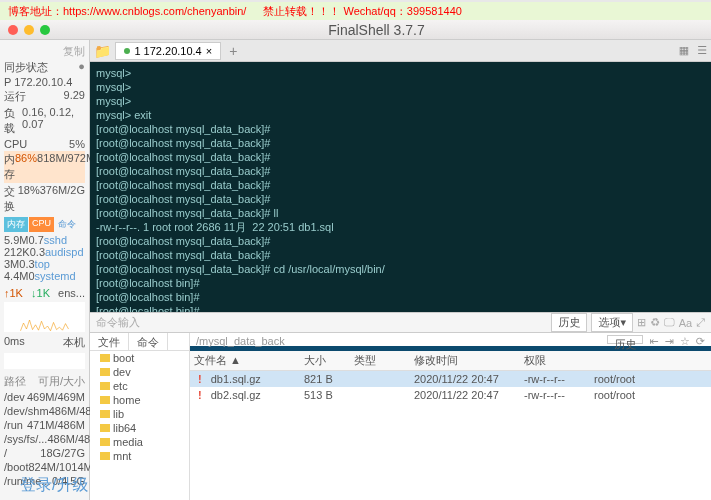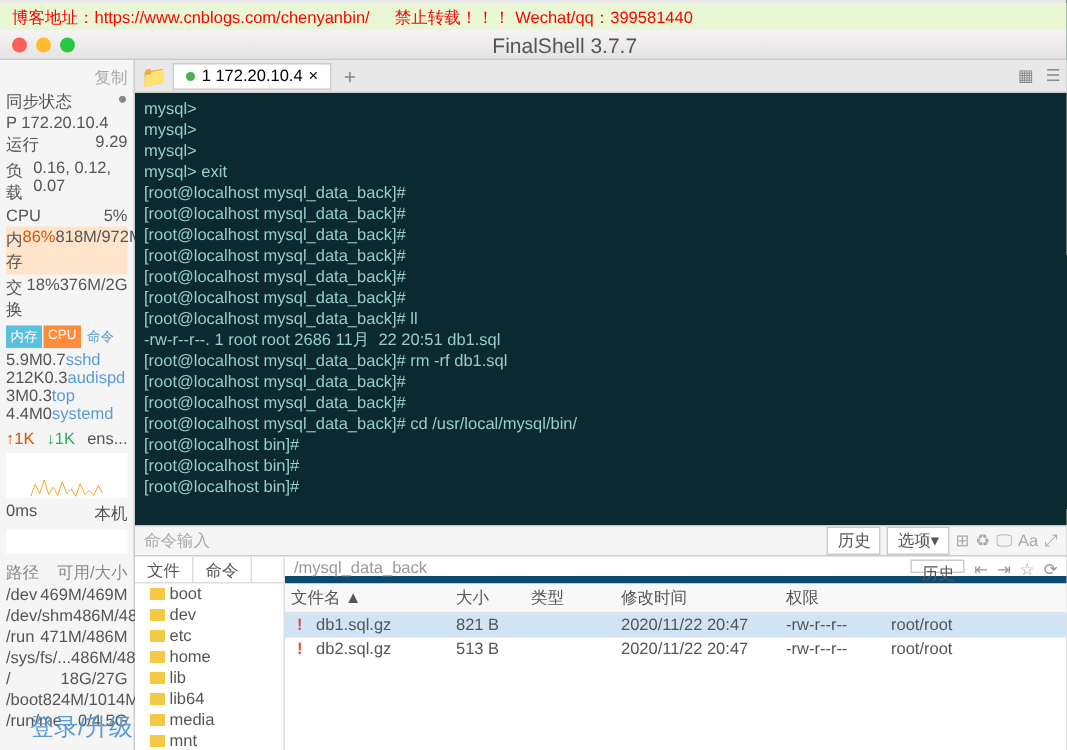--- a/index.html
+++ b/index.html
@@ -27,21 +27,21 @@
 .folder-icon{color:#5b9bd5;font-size:14px}
 .tab-ip{background:#fff;border:1px solid #ccc;padding:2px 8px;font-size:10px;display:flex;align-items:center;gap:4px}
 .dot-g{width:6px;height:6px;background:#4caf50;border-radius:50%}
 .plus{color:#888;font-size:14px;padding:0 4px}
 .tabbar-right{margin-left:auto;display:flex;gap:8px;color:#888}
 .terminal{flex:1;background:#0a2a2f;color:#9cc;font-family:Consolas,monospace;font-size:11px;padding:4px 6px;overflow:hidden;line-height:14px;position:relative}
 .terminal .line{white-space:pre}
 .term-footer{height:20px;background:#f5f5f5;border-top:1px solid #ccc;display:flex;align-items:center;padding:0 6px;color:#aaa;font-size:10px}
 .term-footer .right{margin-left:auto;display:flex;gap:4px;align-items:center}
 .btn{border:1px solid #ccc;padding:1px 6px;background:#fff;color:#555}
-.file-panel{height:130px;border-top:1px solid #ccc;display:flex;background:#fff}
+.file-panel{height:168px;border-top:1px solid #ccc;display:flex;background:#fff}
 .file-tree{width:100px;border-right:1px solid #ddd;font-size:10px;color:#555;overflow:hidden}
 .file-tabs{height:18px;border-bottom:1px solid #ddd;display:flex}
 .file-tabs span{padding:2px 8px;border-right:1px solid #ddd}
 .file-tabs .active{background:#fff}
 .tree-item{padding:1px 4px 1px 10px;display:flex;align-items:center;gap:3px}
 .fold-ico{width:10px;height:8px;background:#f4c944;display:inline-block}
 .file-list{flex:1;display:flex;flex-direction:column}
 .path-bar{height:18px;border-bottom:5px solid #0c4a6e;padding:2px 6px;color:#999;font-size:10px;display:flex}
 .path-bar .right{margin-left:auto;display:flex;gap:6px}
 .list-head{display:flex;border-bottom:1px solid #ddd;background:#f8f8f8;font-size:10px;color:#555}
@@ -186,21 +186,20 @@
           <div class="line">mysql&gt;</div>
           <div class="line">mysql&gt; exit</div>
           <div class="line">[root@localhost mysql_data_back]#</div>
           <div class="line">[root@localhost mysql_data_back]#</div>
           <div class="line">[root@localhost mysql_data_back]#</div>
           <div class="line">[root@localhost mysql_data_back]#</div>
           <div class="line">[root@localhost mysql_data_back]#</div>
           <div class="line">[root@localhost mysql_data_back]#</div>
           <div class="line">[root@localhost mysql_data_back]# ll</div>
           <div class="line">-rw-r--r--. 1 root root 2686 11月  22 20:51 db1.sql</div>
-          <div class="line">[root@localhost mysql_data_back]# rm -rf db1.sql</div>
           <div class="line">[root@localhost mysql_data_back]#</div>
           <div class="line">[root@localhost mysql_data_back]#</div>
           <div class="line">[root@localhost mysql_data_back]# cd /usr/local/mysql/bin/</div>
           <div class="line">[root@localhost bin]#</div>
           <div class="line">[root@localhost bin]#</div>
           <div class="line">[root@localhost bin]#</div>
         </div>
 
     </div>
 

